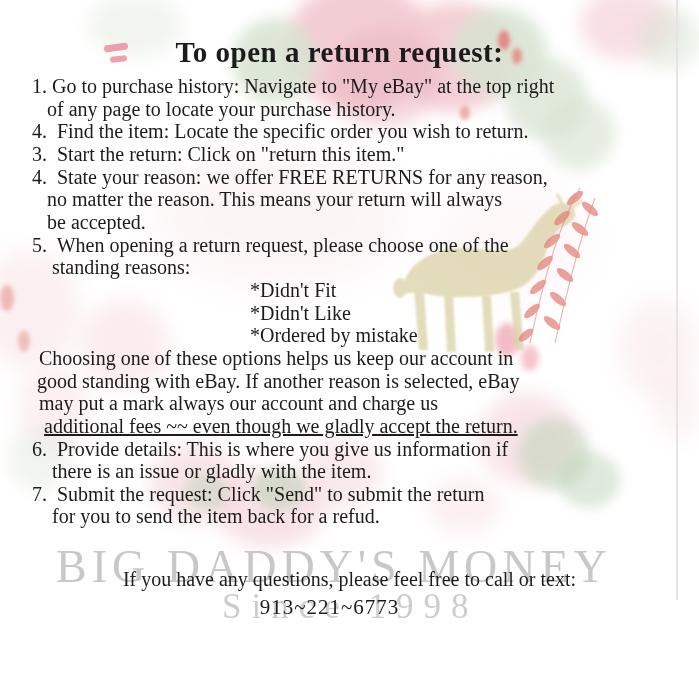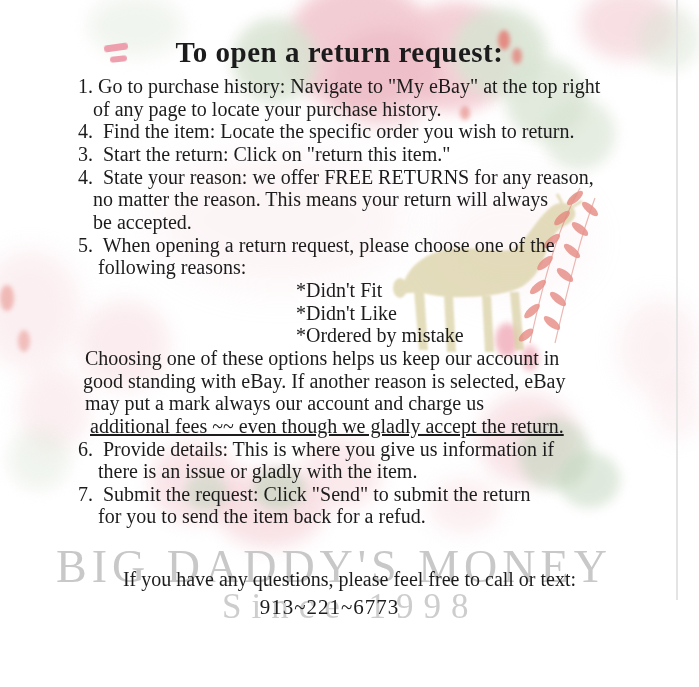--- a/index.html
+++ b/index.html
@@ -34,21 +34,21 @@
   
   .title{
     position:absolute; z-index:3; top:36px; left:0; width:100%;
     text-align:center; font-size:29px; font-weight:600; letter-spacing:.5px;
     transform:translateX(-10px);
   }
   .body{
     position:absolute; z-index:3; left:32px; top:75px; width:660px;
     font-size:20px; line-height:22.65px;
   }
-  .bodyline{white-space:pre;margin-left:46px;}
+  .bodyline{white-space:pre;}
   .i-num{padding-left:0;}
   .i-cont{padding-left:15px;}
   .i-cont2{padding-left:20px;}
   .i-para{padding-left:7px;}
   .i-para1{padding-left:5px;}
   .i-para2{padding-left:12px;text-decoration:underline;}
   .i-reason{padding-left:218px;}
   .footer{
     position:absolute; z-index:3; left:0; top:567px; width:100%; text-align:center;
     font-size:20px; line-height:25px;
@@ -144,21 +144,21 @@
 
   <div class="body">
     <div class="bodyline i-num">1. Go to purchase history: Navigate to "My eBay" at the top right</div>
     <div class="bodyline i-cont">of any page to locate your purchase history.</div>
     <div class="bodyline i-num">4.  Find the item: Locate the specific order you wish to return.</div>
     <div class="bodyline i-num">3.  Start the return: Click on "return this item."</div>
     <div class="bodyline i-num">4.  State your reason: we offer FREE RETURNS for any reason,</div>
     <div class="bodyline i-cont">no matter the reason. This means your return will always</div>
     <div class="bodyline i-cont">be accepted.</div>
     <div class="bodyline i-num">5.  When opening a return request, please choose one of the</div>
-    <div class="bodyline i-cont2">following reasons:</div>
+    <div class="bodyline i-cont2">standing reasons:</div>
     <div class="bodyline i-reason">*Didn't Fit</div>
     <div class="bodyline i-reason">*Didn't Like</div>
     <div class="bodyline i-reason">*Ordered by mistake</div>
     <div class="bodyline i-para">Choosing one of these options helps us keep our account in</div>
     <div class="bodyline i-para1">good standing with eBay. If another reason is selected, eBay</div>
     <div class="bodyline i-para">may put a mark always our account and charge us</div>
     <div class="bodyline i-para2">additional fees ~~ even though we gladly accept the return.</div>
     <div class="bodyline i-num">6.  Provide details: This is where you give us information if</div>
     <div class="bodyline i-cont2">there is an issue or gladly with the item.</div>
     <div class="bodyline i-num">7.  Submit the request: Click "Send" to submit the return</div>

